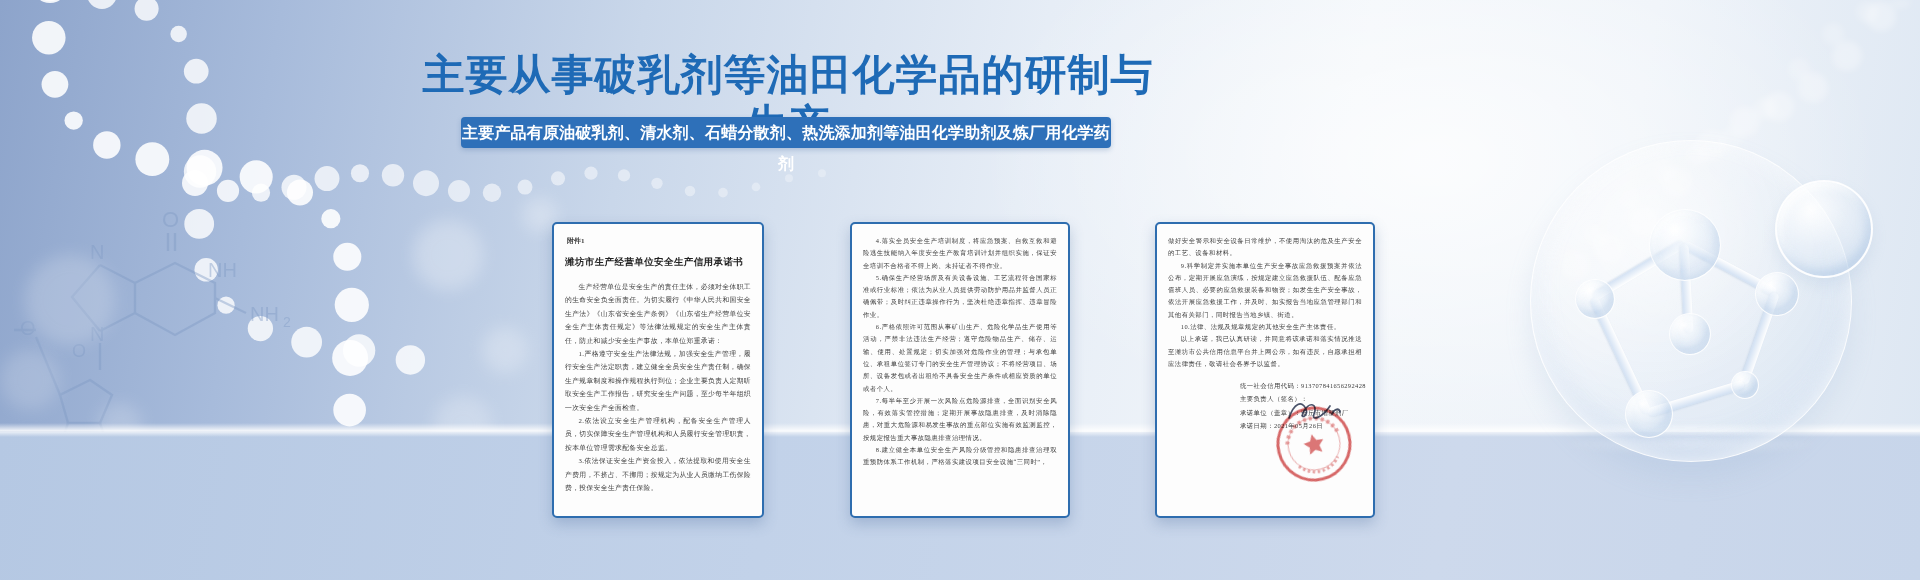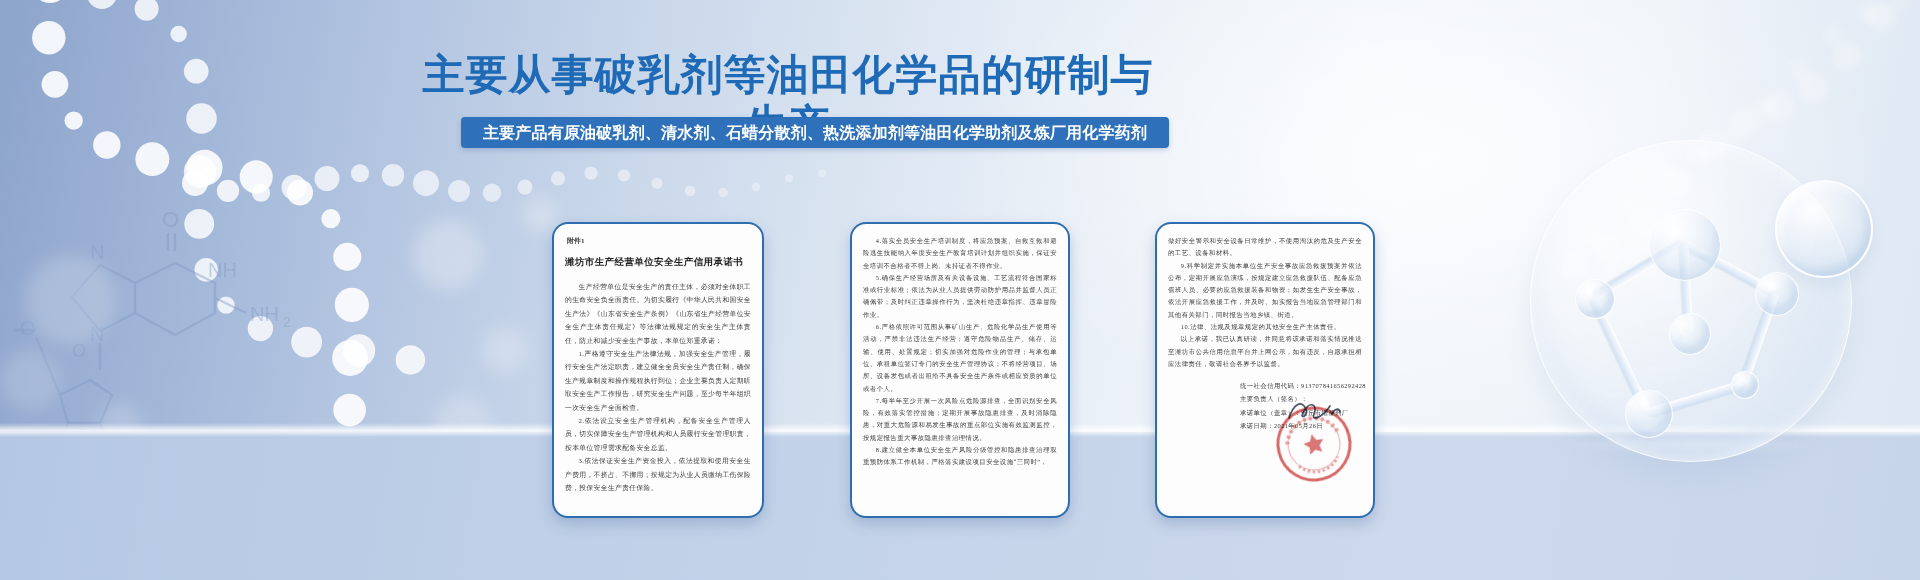--- a/index.html
+++ b/index.html
@@ -15,25 +15,25 @@
     background:linear-gradient(rgba(255,255,255,0),rgba(255,255,255,.85) 55%,rgba(255,255,255,0));}
   .bubble-reflection{position:absolute;left:1560px;top:434px;width:262px;height:20px;border-radius:50%;
     background:radial-gradient(closest-side,rgba(255,255,255,.55),rgba(255,255,255,0));filter:blur(3px);}
   
   .deco-svg{position:absolute;left:0;top:0;pointer-events:none;}
   .blur3{position:absolute;left:0;top:0;filter:blur(3px);pointer-events:none;}
   .bokeh{position:absolute;border-radius:50%;background:rgba(255,255,255,.55);filter:blur(8px);pointer-events:none;}
   
   .hero-title{position:absolute;left:408px;top:50px;width:760px;margin:0;text-align:center;
     font-size:42px;line-height:50px;font-weight:900;color:#1e6ab6;letter-spacing:1px;}
-  .hero-subtitle{position:absolute;left:461px;top:117px;width:708px;height:31px;border-radius:4px;
+  .hero-subtitle{position:absolute;left:461px;top:117px;width:650px;height:31px;border-radius:4px;
     background:#2e70b9;color:#ffffff;font-size:16px;line-height:31px;font-weight:bold;text-align:center;
     letter-spacing:0.2px;box-shadow:0 2px 5px rgba(46,90,150,.25);}
   
-  .doc-card{position:absolute;top:222px;height:296px;background:#fdfdfd;border:2px solid #2e6daf;border-radius:16px;
+  .doc-card{position:absolute;top:222px;height:296px;background:#fdfdfd;border:2px solid #2e6daf;border-radius:5px;
     box-shadow:0 6px 14px rgba(70,100,150,.28);padding:11px 11px;box-sizing:border-box;overflow:hidden;
     font-family:"Liberation Serif",serif;color:#3c3c3c;}
   .card1{left:552px;width:212px;}
   .card2{left:850px;width:220px;}
   .card3{left:1155px;width:220px;}
   .attachment{font-size:7px;font-weight:bold;margin:1px 0 10px 2px;}
   .doc-title{font-size:9.5px;font-weight:bold;text-align:left;margin:0 0 11px;letter-spacing:.4px;color:#222;}
   .doc-p{margin:0;text-indent:2em;text-align:justify;}
   .card1 .doc-p{font-size:6.8px;line-height:13.4px;letter-spacing:.35px;}
   .card2 .doc-p,.card3 .doc-p{font-size:6.4px;line-height:12.3px;letter-spacing:.45px;}

